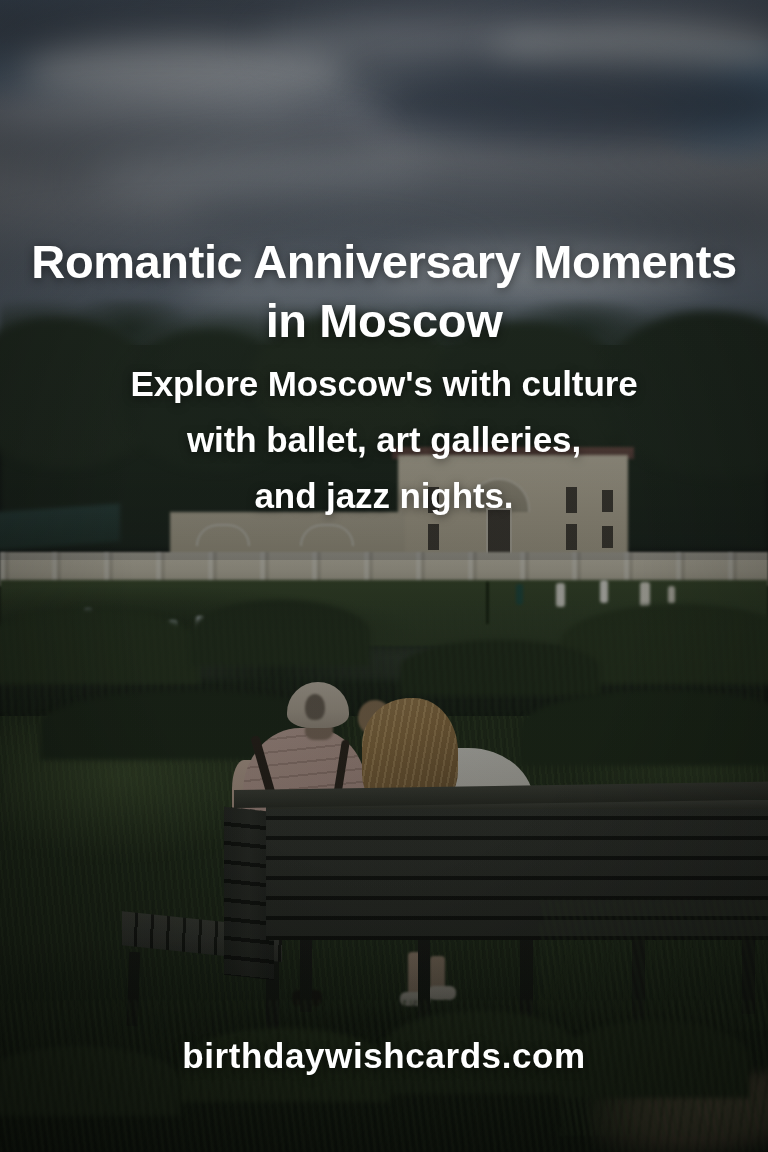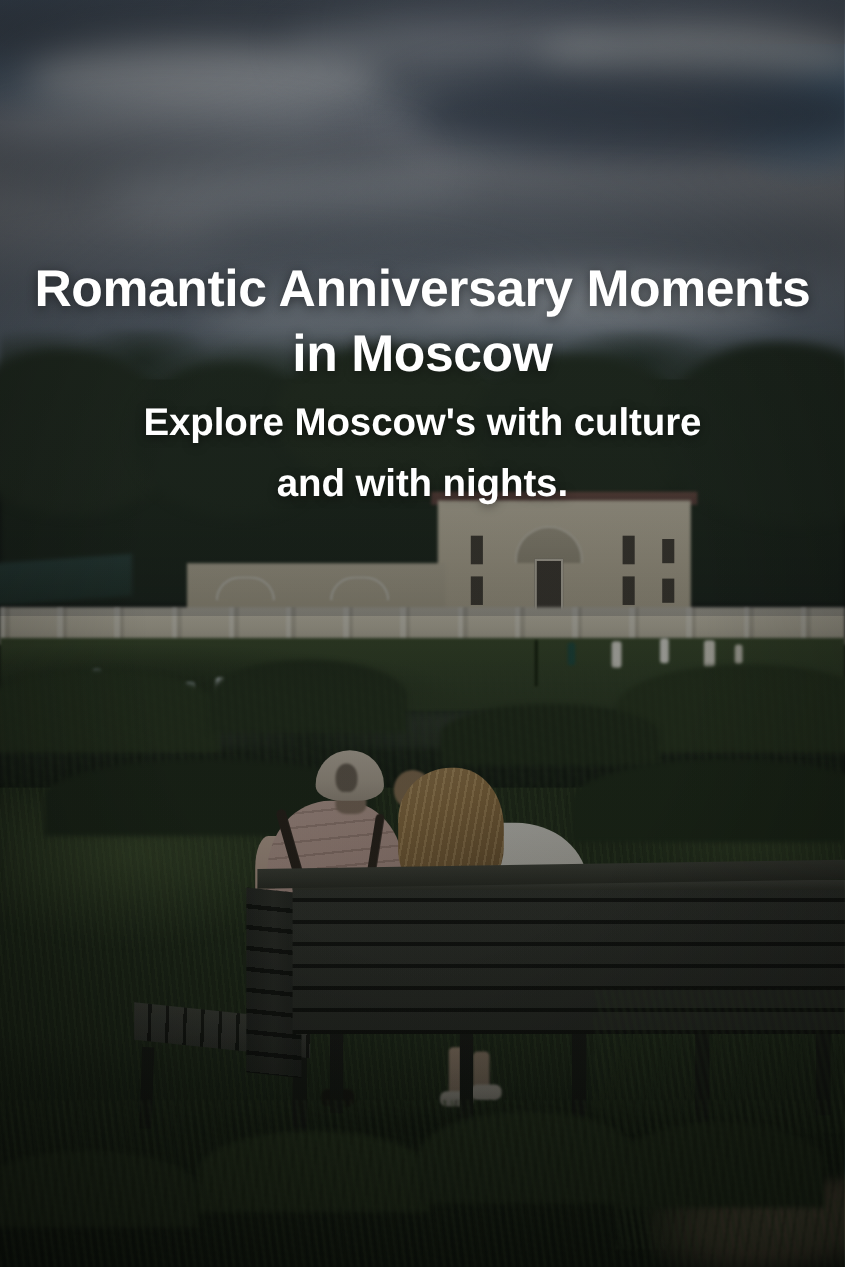--- a/index.html
+++ b/index.html
@@ -551,17 +551,19 @@
     <div class="overlay-top"></div>
     <div class="overlay-bot"></div>
     <div class="grade"></div>
     <div class="vignette"></div>
   </div>
 
   <div class="text-wrap">
     <div class="headline">Romantic Anniversary Moments in Moscow</div>
     <div class="subhead">
       <span>Explore Moscow's with culture</span>
-      <span>and with nights.</span>
+      <span>with ballet, art galleries,</span>
+      <span>and jazz nights.</span>
     </div>
+    <div class="footer">birthdaywishcards.com</div>
   </div>
 
 </div>
 
 </body></html>

